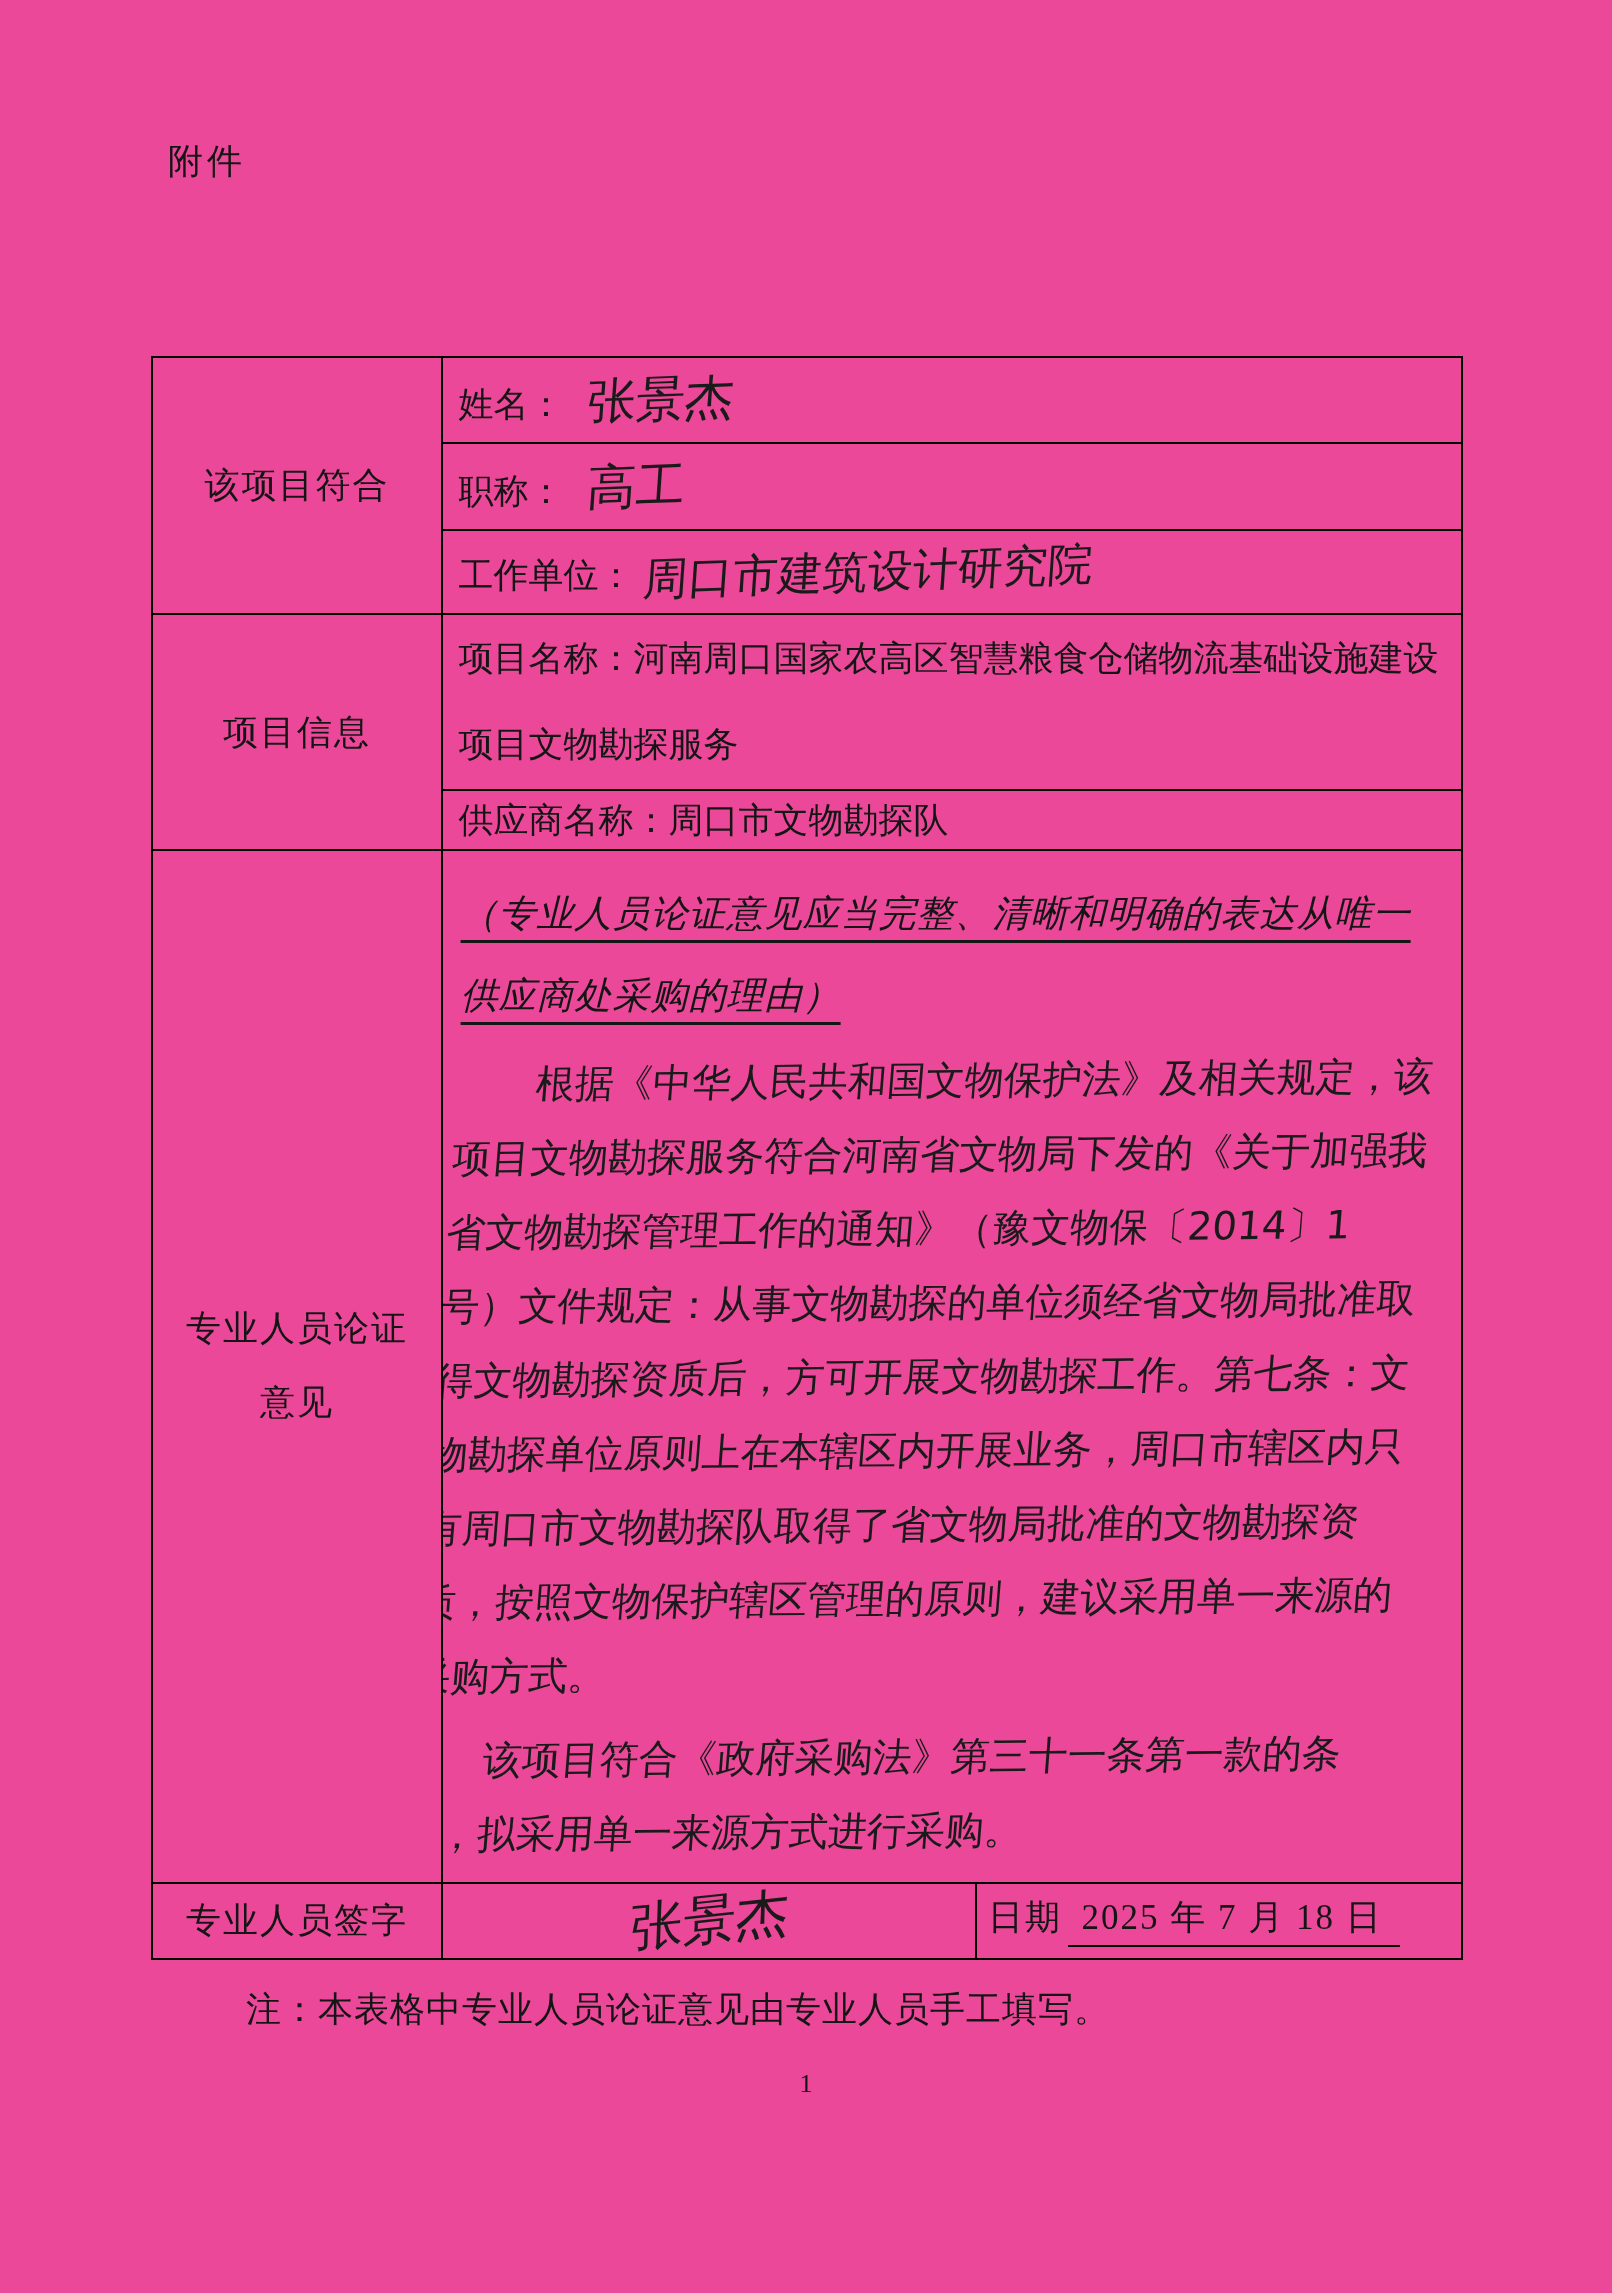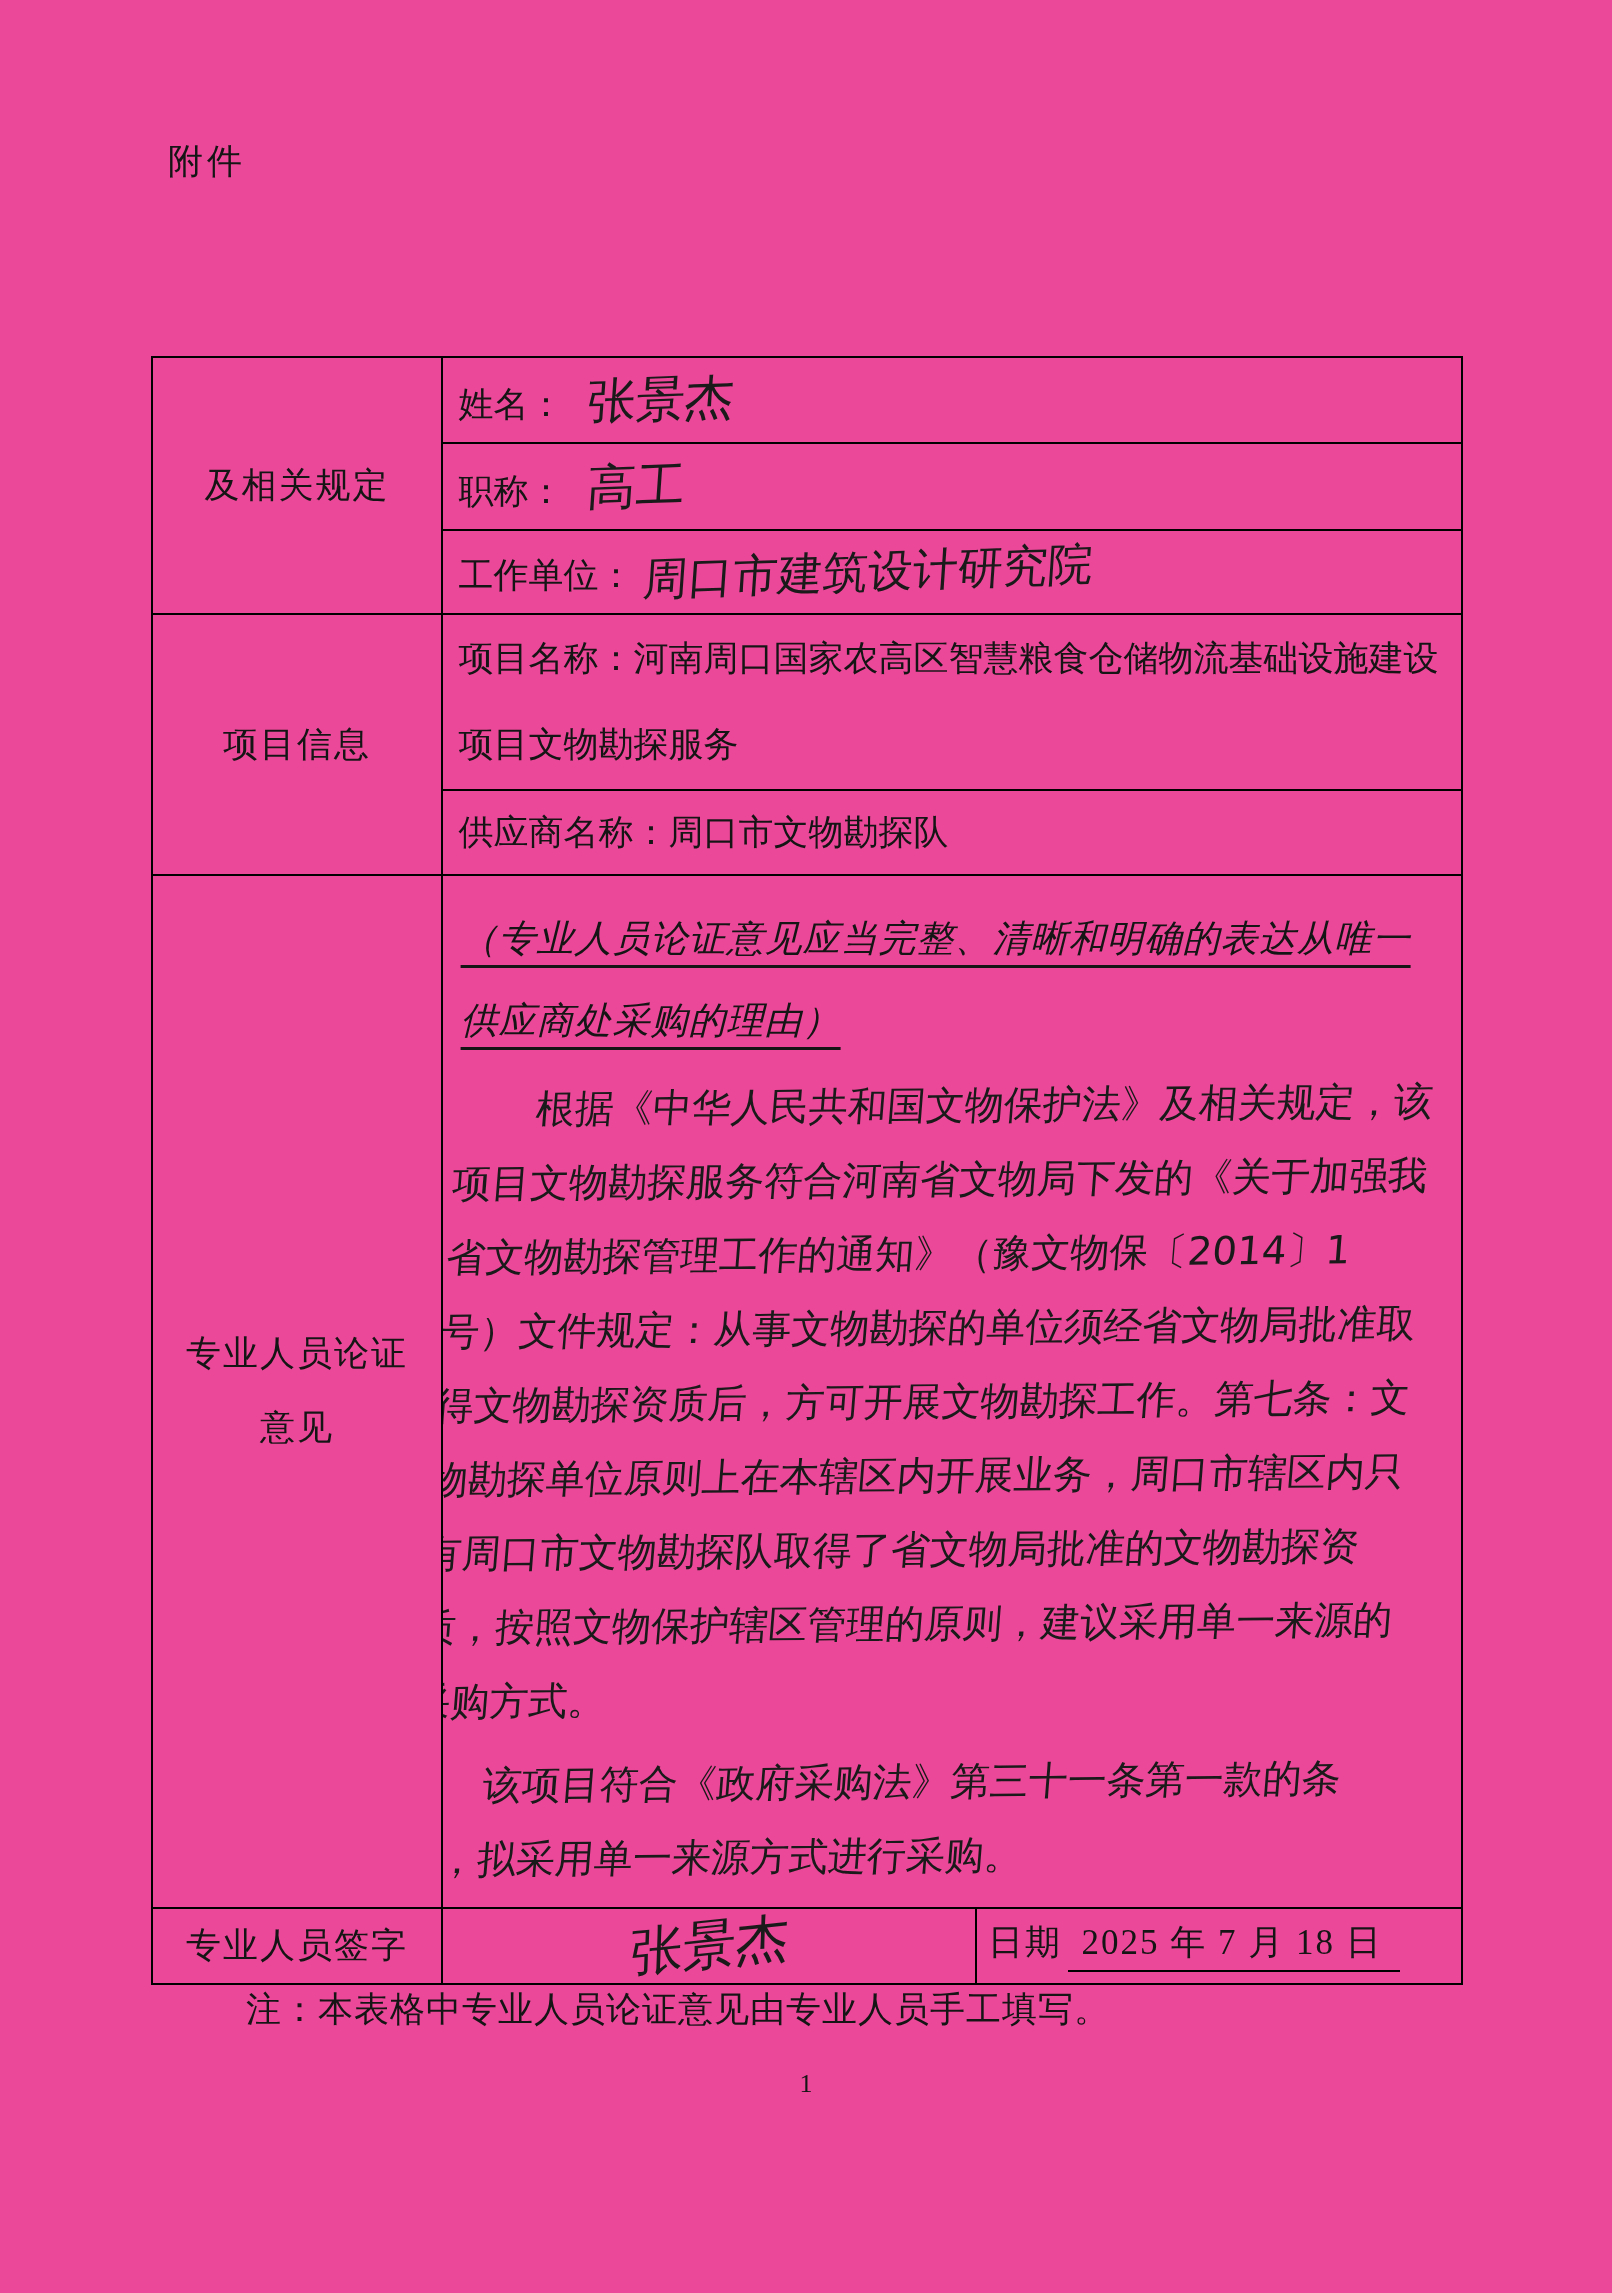--- a/index.html
+++ b/index.html
@@ -51,21 +51,21 @@
     text-align: center;
     letter-spacing: 2px;
   }
   td.field-cell {
     padding-left: 15.6px;
   }
   .row-name   { height: 86px; }
   .row-title  { height: 87px; }
   .row-unit   { height: 84px; }
   .row-project{ height: 171px; }
-  .row-supplier{ height: 85px; }
+  .row-supplier{ height: 60px; }
   .row-opinion{ height: 1012px; }
   .row-sign   { height: 70px; }
 
   .project-cell {
     line-height: 86px;
     padding-right: 9.8px;
   }
   .opinion-cell {
     vertical-align: top !important;
     padding: 21.5px 19.5px 0 17.6px;
@@ -151,21 +151,21 @@
 
   <table class="form-table">
     <colgroup>
       <col style="width:290px">
       <col style="width:534px">
       <col style="width:486px">
     </colgroup>
 
     <tbody>
         <tr class="row-name">
-      <td class="label-cell" rowspan="3">及相关规定</td>
+      <td class="label-cell" rowspan="3">该项目符合</td>
       <td class="field-cell" colspan="2">
         <span>姓名：</span><span class="handwriting hw-value">张景杰</span>
       </td>
     </tr>
 
     <tr class="row-title">
       <td class="field-cell" colspan="2">
         <span>职称：</span><span class="handwriting hw-value">高工</span>
       </td>
     </tr>

